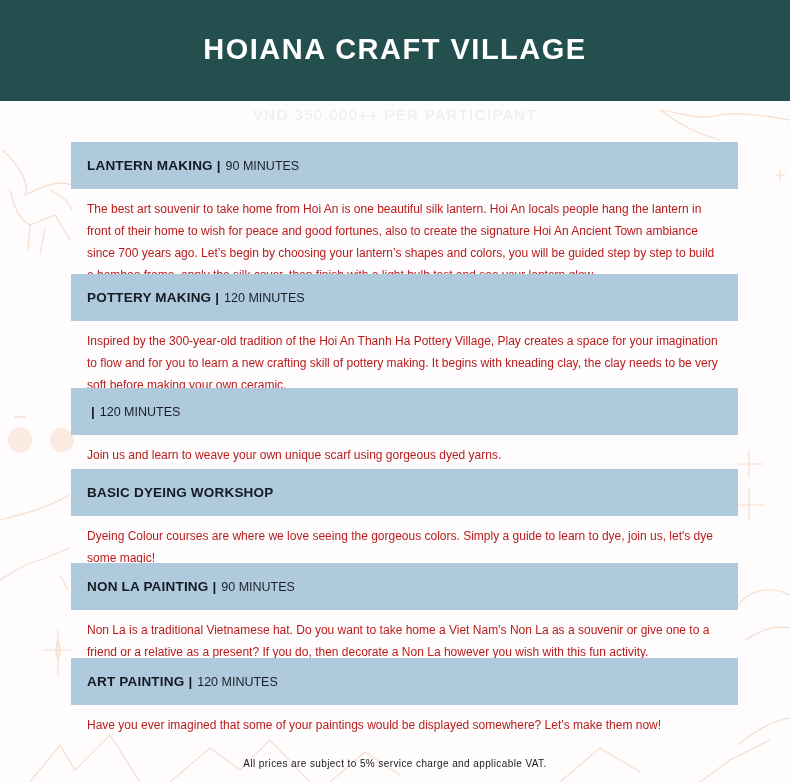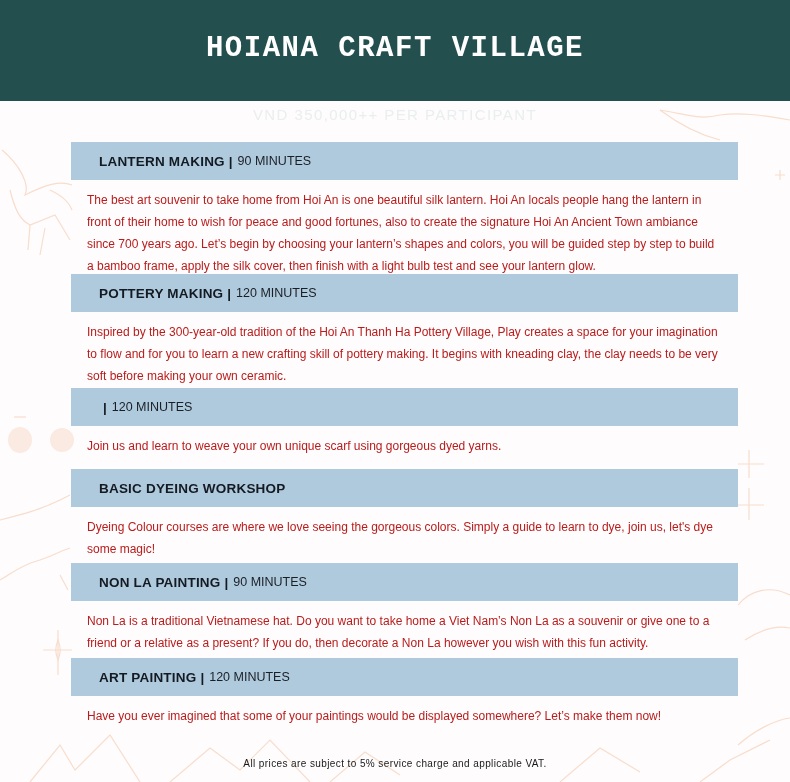--- a/index.html
+++ b/index.html
@@ -9,30 +9,30 @@
     font-family: "Liberation Sans", "DejaVu Sans", sans-serif;
     color: #1a1a1a;
   }
   .bg-deco { position: absolute; left: 0; top: 0; width: 790px; height: 782px; pointer-events: none; z-index: 0; }
   .header {
     position: absolute; left: 0; top: 0; width: 790px; height: 101px;
     background: #244f4f; color: #ffffff; text-align: center; z-index: 2;
   }
   .header .title {
     position: absolute; left: 0; right: 0; top: 33px;
-    font-size: 29px; font-weight: bold; letter-spacing: 1.5px; line-height: 32px; font-family: Liberation Mono, monospace;
+    font-size: 29px; font-weight: bold; letter-spacing: 1.5px; line-height: 32px;
   }
   .header .subtitle {
     position: absolute; left: 0; right: 0; top: 69px;
     font-size: 15px; letter-spacing: 1.4px; line-height: 16px; color: #e8efee; margin-top: 38px;
   }
   .section { position: absolute; left: 71px; width: 667px; z-index: 1; }
   .section .bar {
-    height: 38px; background: #afcadd; display: flex; align-items: center;
-    padding-left: 28px; box-sizing: border-box; font-size: 13.5px;
+    height: 47px; background: #afcadd; display: flex; align-items: center;
+    padding-left: 16px; box-sizing: border-box; font-size: 13.5px;
   }
   .section .bar .name { font-weight: bold; color: #141a22; letter-spacing: 0.2px; }
   .section .bar .sep { font-weight: bold; color: #141a22; margin: 0 5px 0 4px; }
   .section .bar .duration { color: #1a1f26; font-size: 12.5px; }
   .section .desc {
     padding: 9px 16px 0 16px; font-size: 12px; line-height: 22px; color: #b91c1c;
   }
   .footer {
     position: absolute; left: 0; right: 0; top: 758px; text-align: center;
     font-size: 10px; letter-spacing: 0.4px; color: #1a1a1a; z-index: 1;

